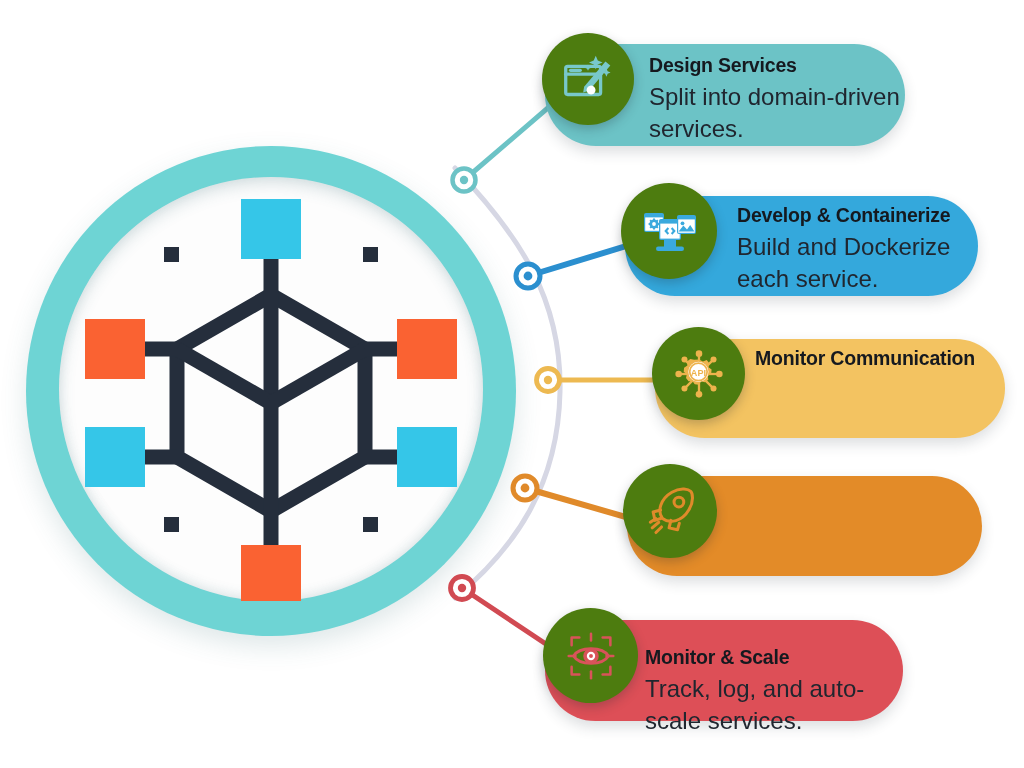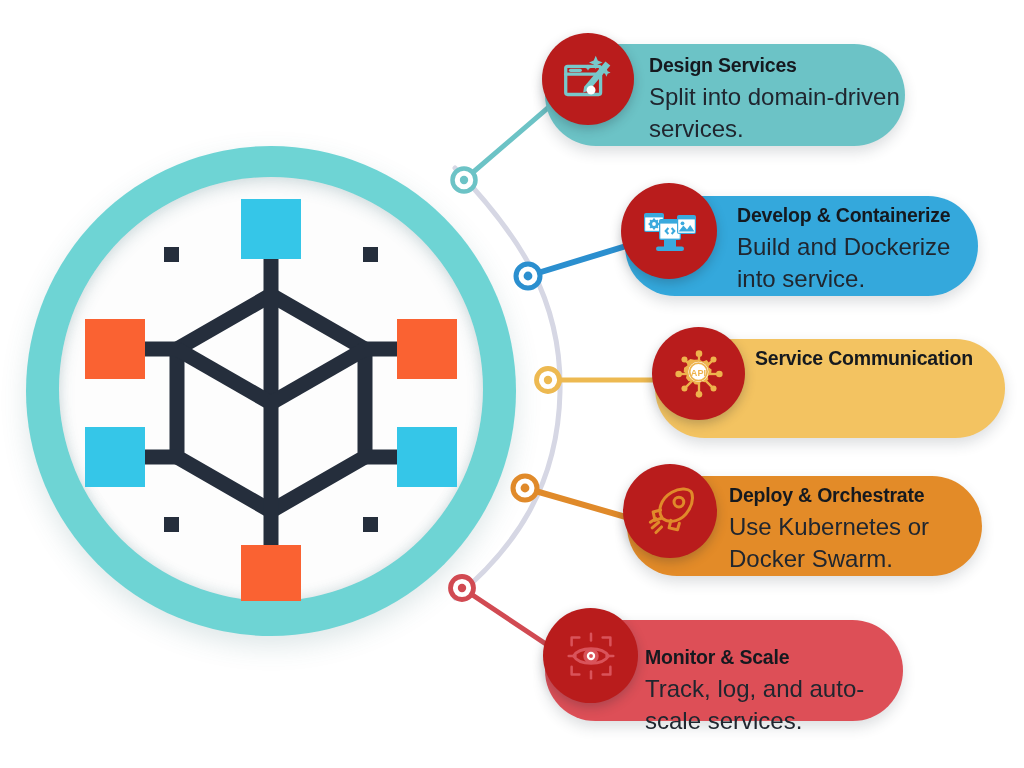--- a/index.html
+++ b/index.html
@@ -34,21 +34,21 @@
   
   .card{
     position:absolute;
     border-radius:60px;
     display:flex;align-items:center;
     box-shadow:0 6px 14px rgba(40,50,60,.16);
   }
   .card .badge{
     position:absolute;
     border-radius:50%;
-    background:#b91c1c;
+    background:#4d7c0f;
     display:flex;align-items:center;justify-content:center;
     box-shadow:0 4px 11px rgba(30,40,50,.26);
   }
   .card .txt{
     position:absolute;
     color:#20262f;
   }
   .card .ttl{
     font-weight:bold;
     font-size:19.5px;
@@ -208,21 +208,21 @@
           <circle cx="45.5" cy="24.3" r="1.9" fill="#3aa9dd"></circle>
           <path d="M41.6 32.6 L46.4 26.6 L50 30.4 L53.2 26 L57.4 32.6 Z" fill="#3aa9dd"></path>
 
           <rect x="27" y="41" width="12" height="7"></rect>
           <rect x="19" y="47.5" width="28" height="4.5" rx="2.2"></rect>
         </g>
       </svg>
     </div>
     <div class="txt">
       <div class="ttl">Develop &amp; Containerize</div>
-      <div class="sub">Build and Dockerize into service.</div>
+      <div class="sub">Build and Dockerize each service.</div>
     </div>
   </div>
 
   <div class="card" id="card-service">
     <div class="badge">
       <svg width="62" height="62" viewBox="0 0 64 64">
         <g stroke="#eeb34d" stroke-width="2.4" fill="none">
           <path d="M32 32 L32 12"></path>
             <path d="M32 32 L32 52"></path>
           <path d="M32 32 L12 32"></path>
@@ -245,41 +245,37 @@
 
         <g fill="#eeb34d">
           <path d="M32 17 L36 19 L40 17.6 L42.6 21 L41.8 25 L45 27.4 L44.6 31.6 L41.2 34 L41.6 38 L38.2 40.6 L34.2 39.8 L31.8 43 L27.6 42.6 L25.2 39.2 L21.2 39.6 L18.6 36.2 L19.4 32.2 L16.2 29.8 L16.6 25.6 L20 23.2 L19.6 19.2 L23 16.6 L27 17.4 Z"></path>
         </g>
         <circle cx="31.4" cy="29.8" r="10.4" fill="#ffffff"></circle>
         <circle cx="31.4" cy="29.8" r="9" fill="none" stroke="#eeb34d" stroke-width="1.8"></circle>
         <text x="31.4" y="33.6" text-anchor="middle" font-family="'Liberation Sans',sans-serif" font-size="9.4" font-weight="bold" fill="#eeb34d">API</text>
       </svg>
     </div>
     <div class="txt">
-      <div class="ttl">Service Communication</div>
+      <div class="ttl">Monitor Communication</div>
     </div>
   </div>
 
   <div class="card" id="card-deploy">
     <div class="badge">
       <svg width="60" height="60" viewBox="0 0 64 64">
         <g fill="none" stroke="#e08a2a" stroke-width="3.2" stroke-linejoin="round" stroke-linecap="round">
           <path d="M24 40 C18 32 22 19 34 12 C44 6 52 9 54 11 C56 13 58 21 52 31 C45 43 32 46 24 40 Z"></path>
           <circle cx="41.5" cy="22.5" r="5.2"></circle>
           <path d="M22 31 L14 33 L16 42 L22 40"></path>
           <path d="M33 42 L31 50 L40 52 L42 45"></path>
           <path d="M13 50 L20 44"></path>
           <path d="M11 44 L17 40"></path>
           <path d="M17 55 L23 49"></path>
         </g>
       </svg>
-    </div>
-    <div class="txt">
-      <div class="ttl">Deploy &amp; Orchestrate</div>
-      <div class="sub">Use Kubernetes or Docker Swarm.</div>
     </div>
   </div>
 
   <div class="card" id="card-monitor">
     <div class="badge">
       <svg width="62" height="62" viewBox="0 0 64 64">
         <g fill="none" stroke="#d9535a" stroke-width="2.6" stroke-linecap="round" stroke-linejoin="round">
           <path d="M12 21 V13 H20"></path>
           <path d="M44 13 H52 V21"></path>
           <path d="M52 43 V51 H44"></path>

